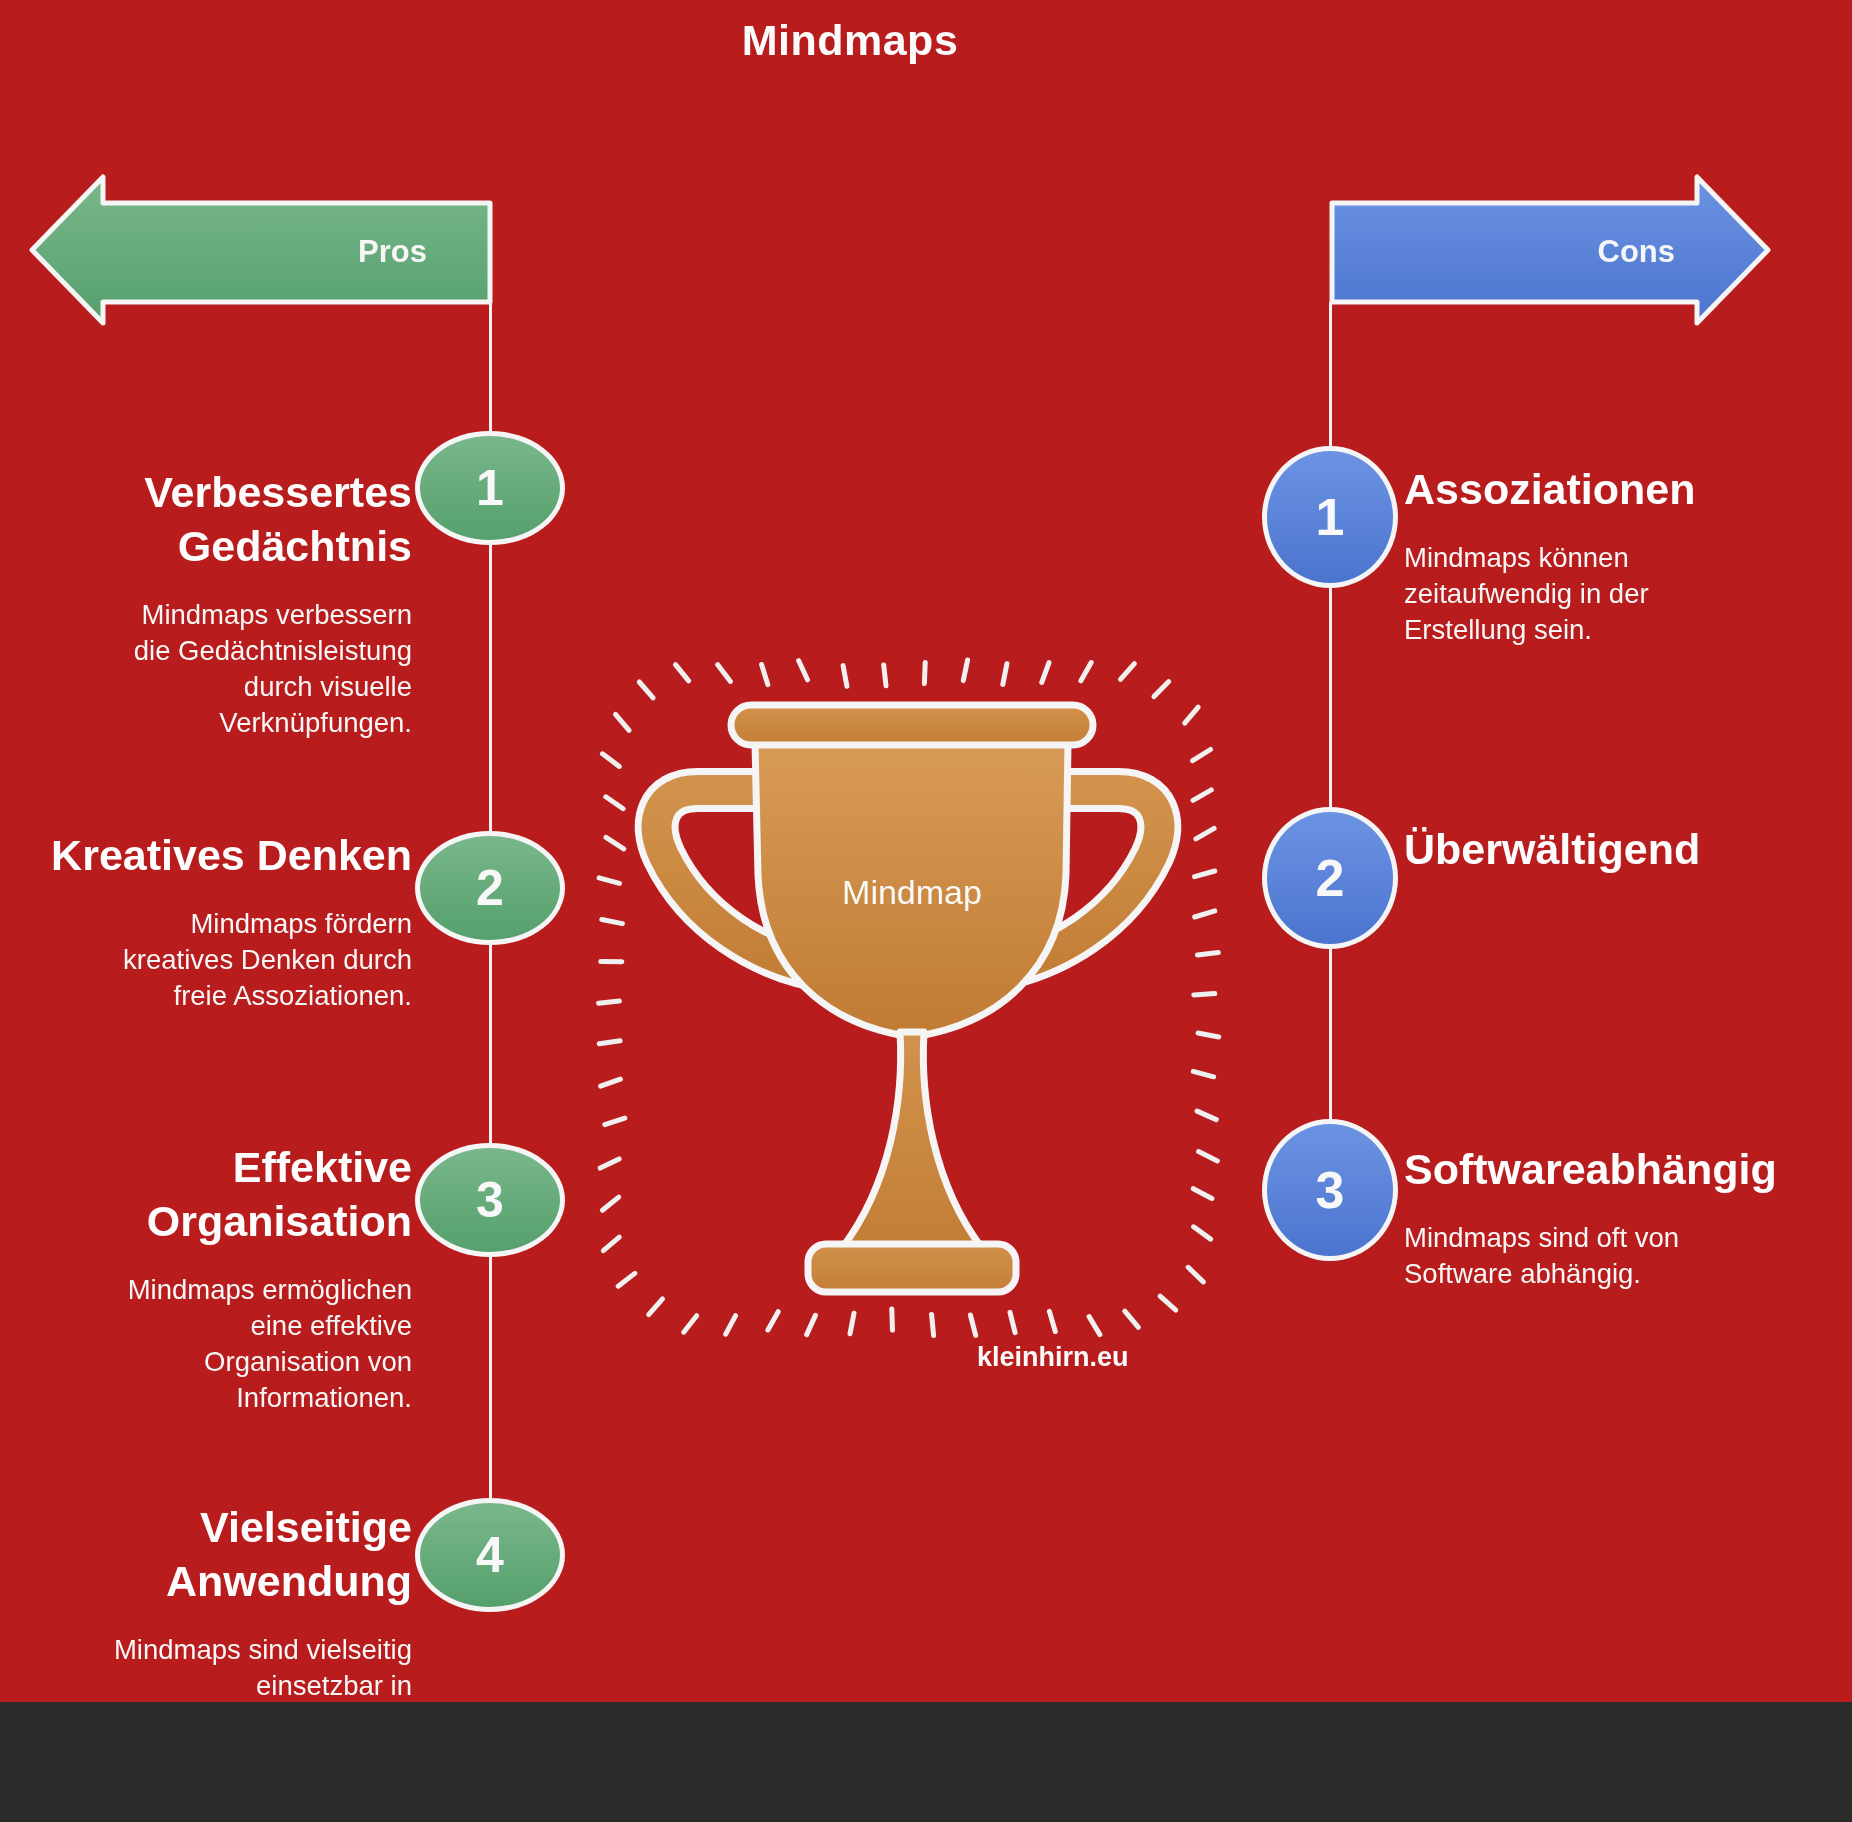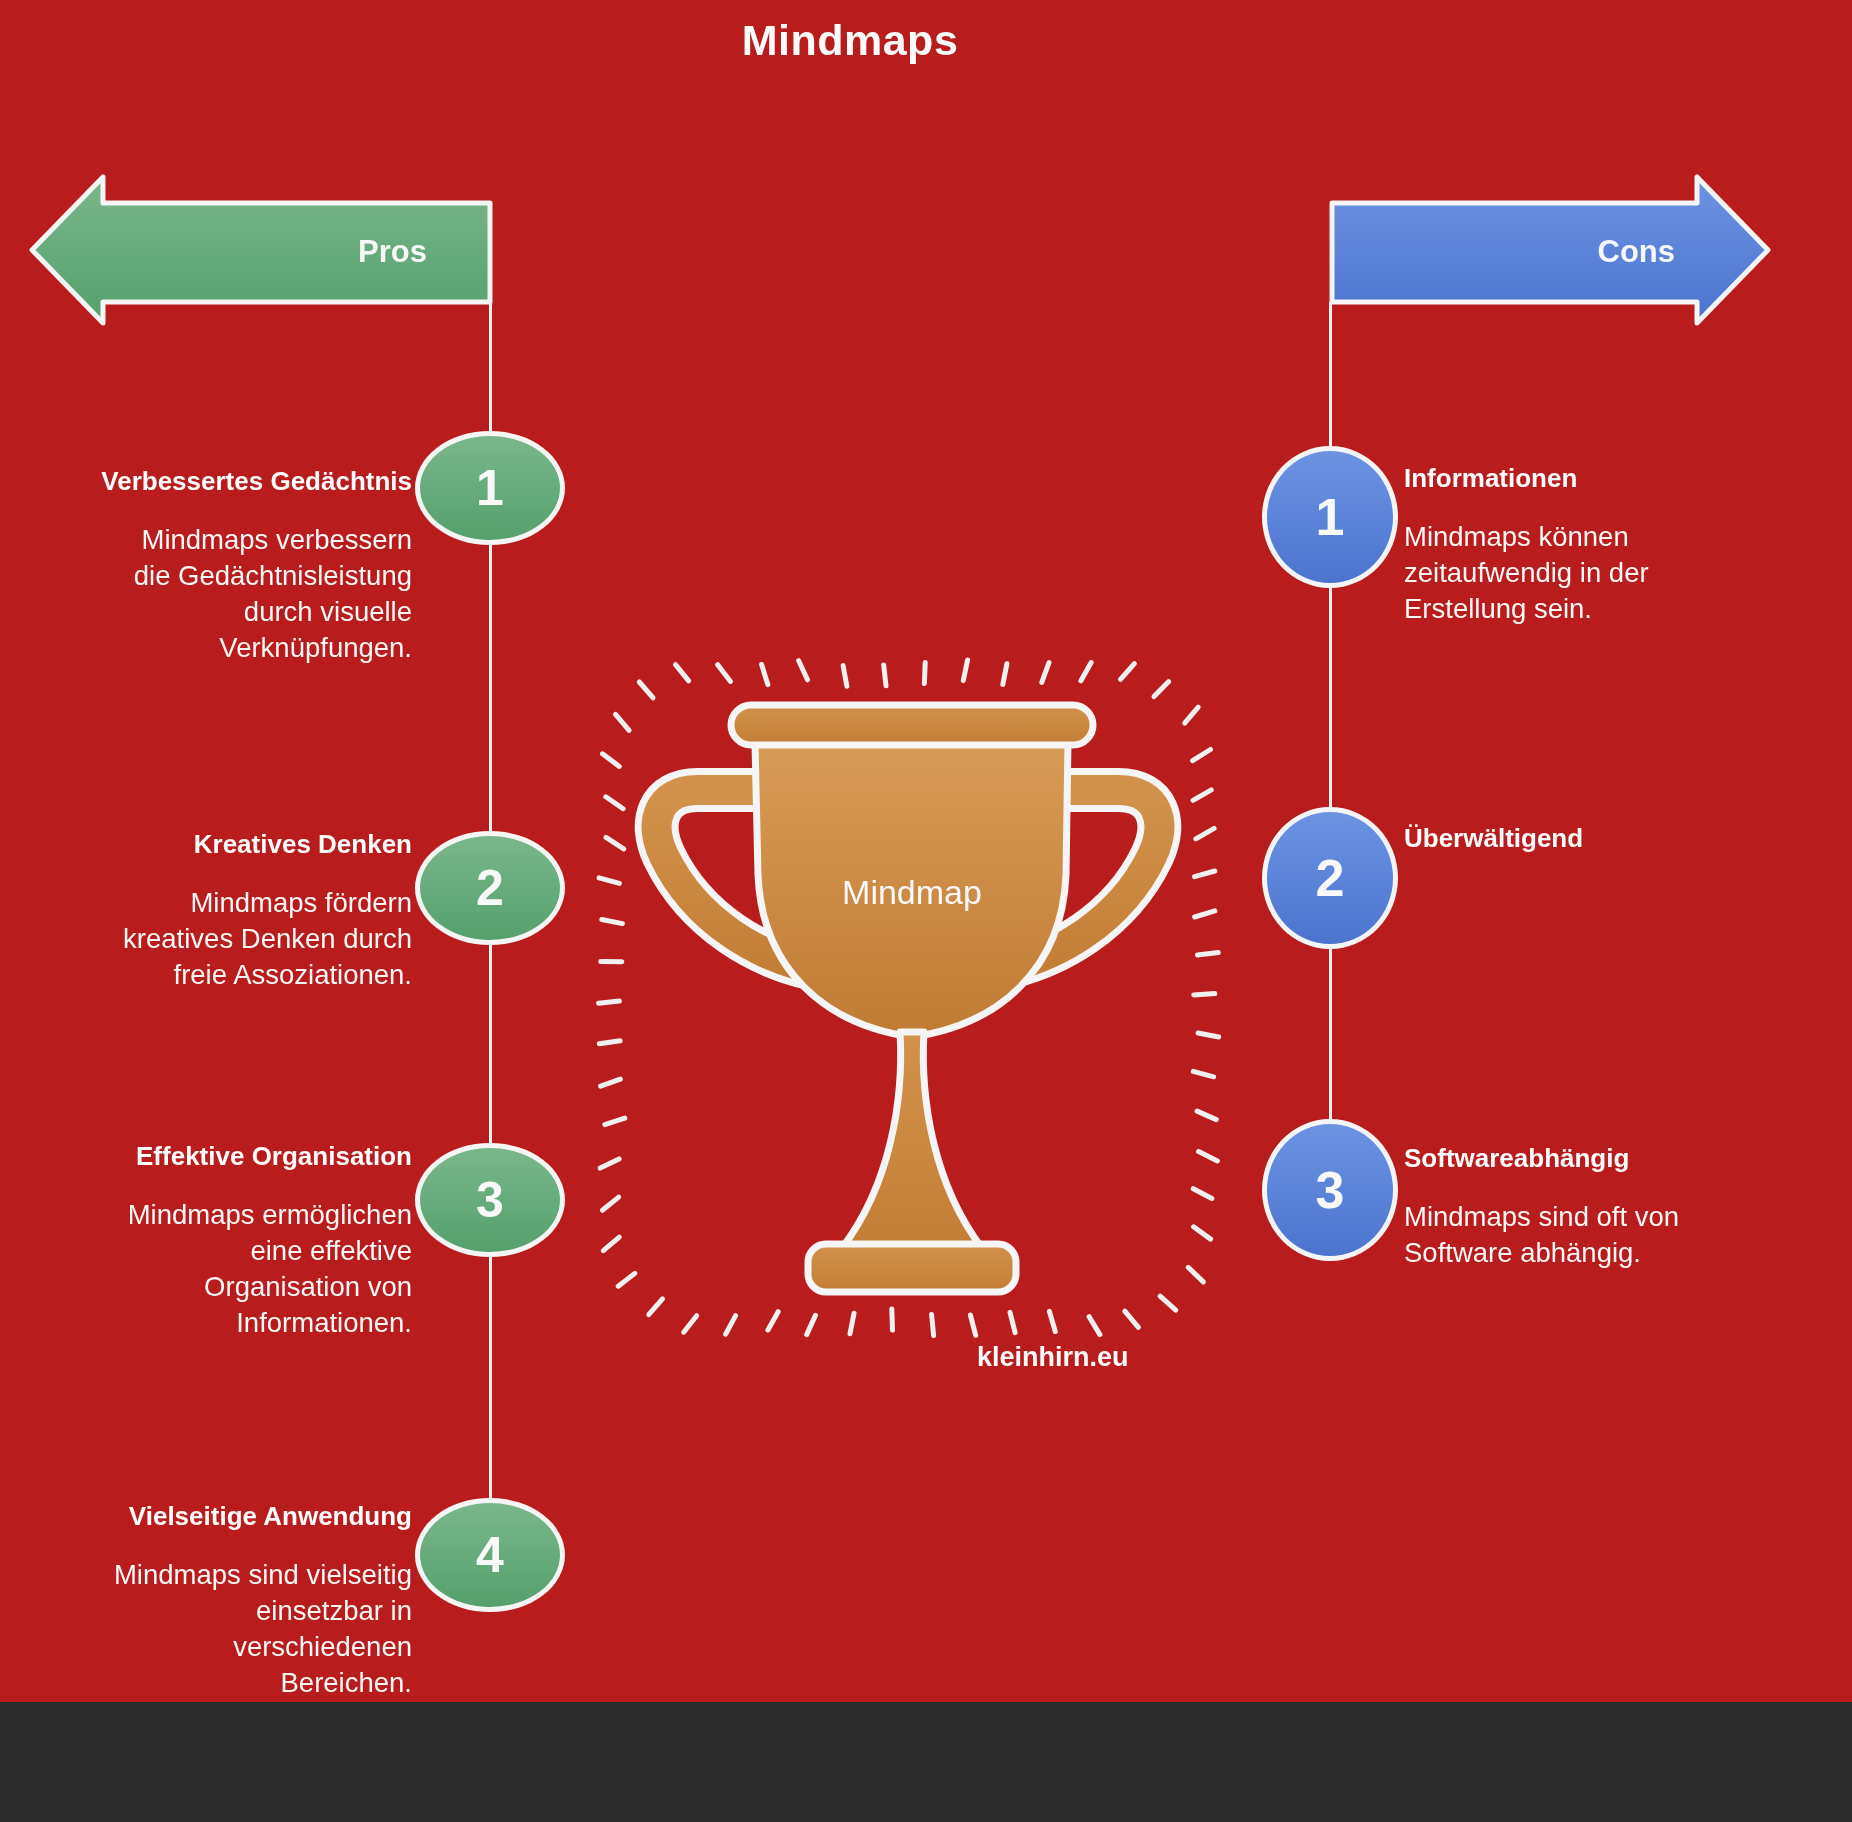--- a/index.html
+++ b/index.html
@@ -34,21 +34,21 @@
     font-weight:bold;color:#f8f8f8;z-index:3;
   }
   .c-green{width:150px;height:114px;background:linear-gradient(#79b78b,#55a06d);font-size:50px;}
   .c-blue{width:136px;height:142px;background:linear-gradient(#6c93e2,#4b74cf);font-size:52px;}
   .c-l{left:415px;}
   .c-l1{top:431px;} .c-l2{top:831px;} .c-l3{top:1143px;} .c-l4{top:1498px;}
   .c-r{left:1262px;}
   .c-r1{top:446px;} .c-r2{top:807px;} .c-r3{top:1119px;}
   
   .item{position:absolute;}
-  .item h3{margin:0;font-size:26px;font-weight:bold;line-height:1.26;color:#fdfdfd;}
+  .item h3{margin:0;font-size:43px;font-weight:bold;line-height:1.26;color:#fdfdfd;}
   .item p{margin:24px 0 0 0;font-size:27.5px;line-height:36px;color:#f7f7f7;}
   .item-left{left:30px;width:382px;text-align:right;}
   .item-left p{margin-left:82px;}
   .item-right{left:1404px;width:300px;text-align:left;}
   .item-right h3{white-space:nowrap;}
   .l1{top:465px;} .l2{top:828px;} .l3{top:1140px;} .l4{top:1500px;}
   .r1{top:462px;} .r2{top:822px;} .r3{top:1142px;}
   
   .burst-svg{position:absolute;left:585px;top:645px;width:645px;height:705px;overflow:visible;}
   .trophy-svg{position:absolute;left:618px;top:680px;width:580px;height:630px;overflow:visible;}
@@ -123,21 +123,21 @@
   <div class="item item-left l3">
     <h3>Effektive Organisation</h3>
     <p>Mindmaps ermöglichen eine effektive Organisation von Informationen.</p>
   </div>
   <div class="item item-left l4">
     <h3>Vielseitige Anwendung</h3>
     <p>Mindmaps sind vielseitig einsetzbar in verschiedenen Bereichen.</p>
   </div>
 
   <div class="item item-right r1">
-    <h3>Informationen</h3>
+    <h3>Assoziationen</h3>
     <p>Mindmaps können zeitaufwendig in der Erstellung sein.</p>
   </div>
   <div class="item item-right r2">
     <h3>Überwältigend</h3>
   </div>
   <div class="item item-right r3">
     <h3>Softwareabhängig</h3>
     <p>Mindmaps sind oft von Software abhängig.</p>
   </div>
 

